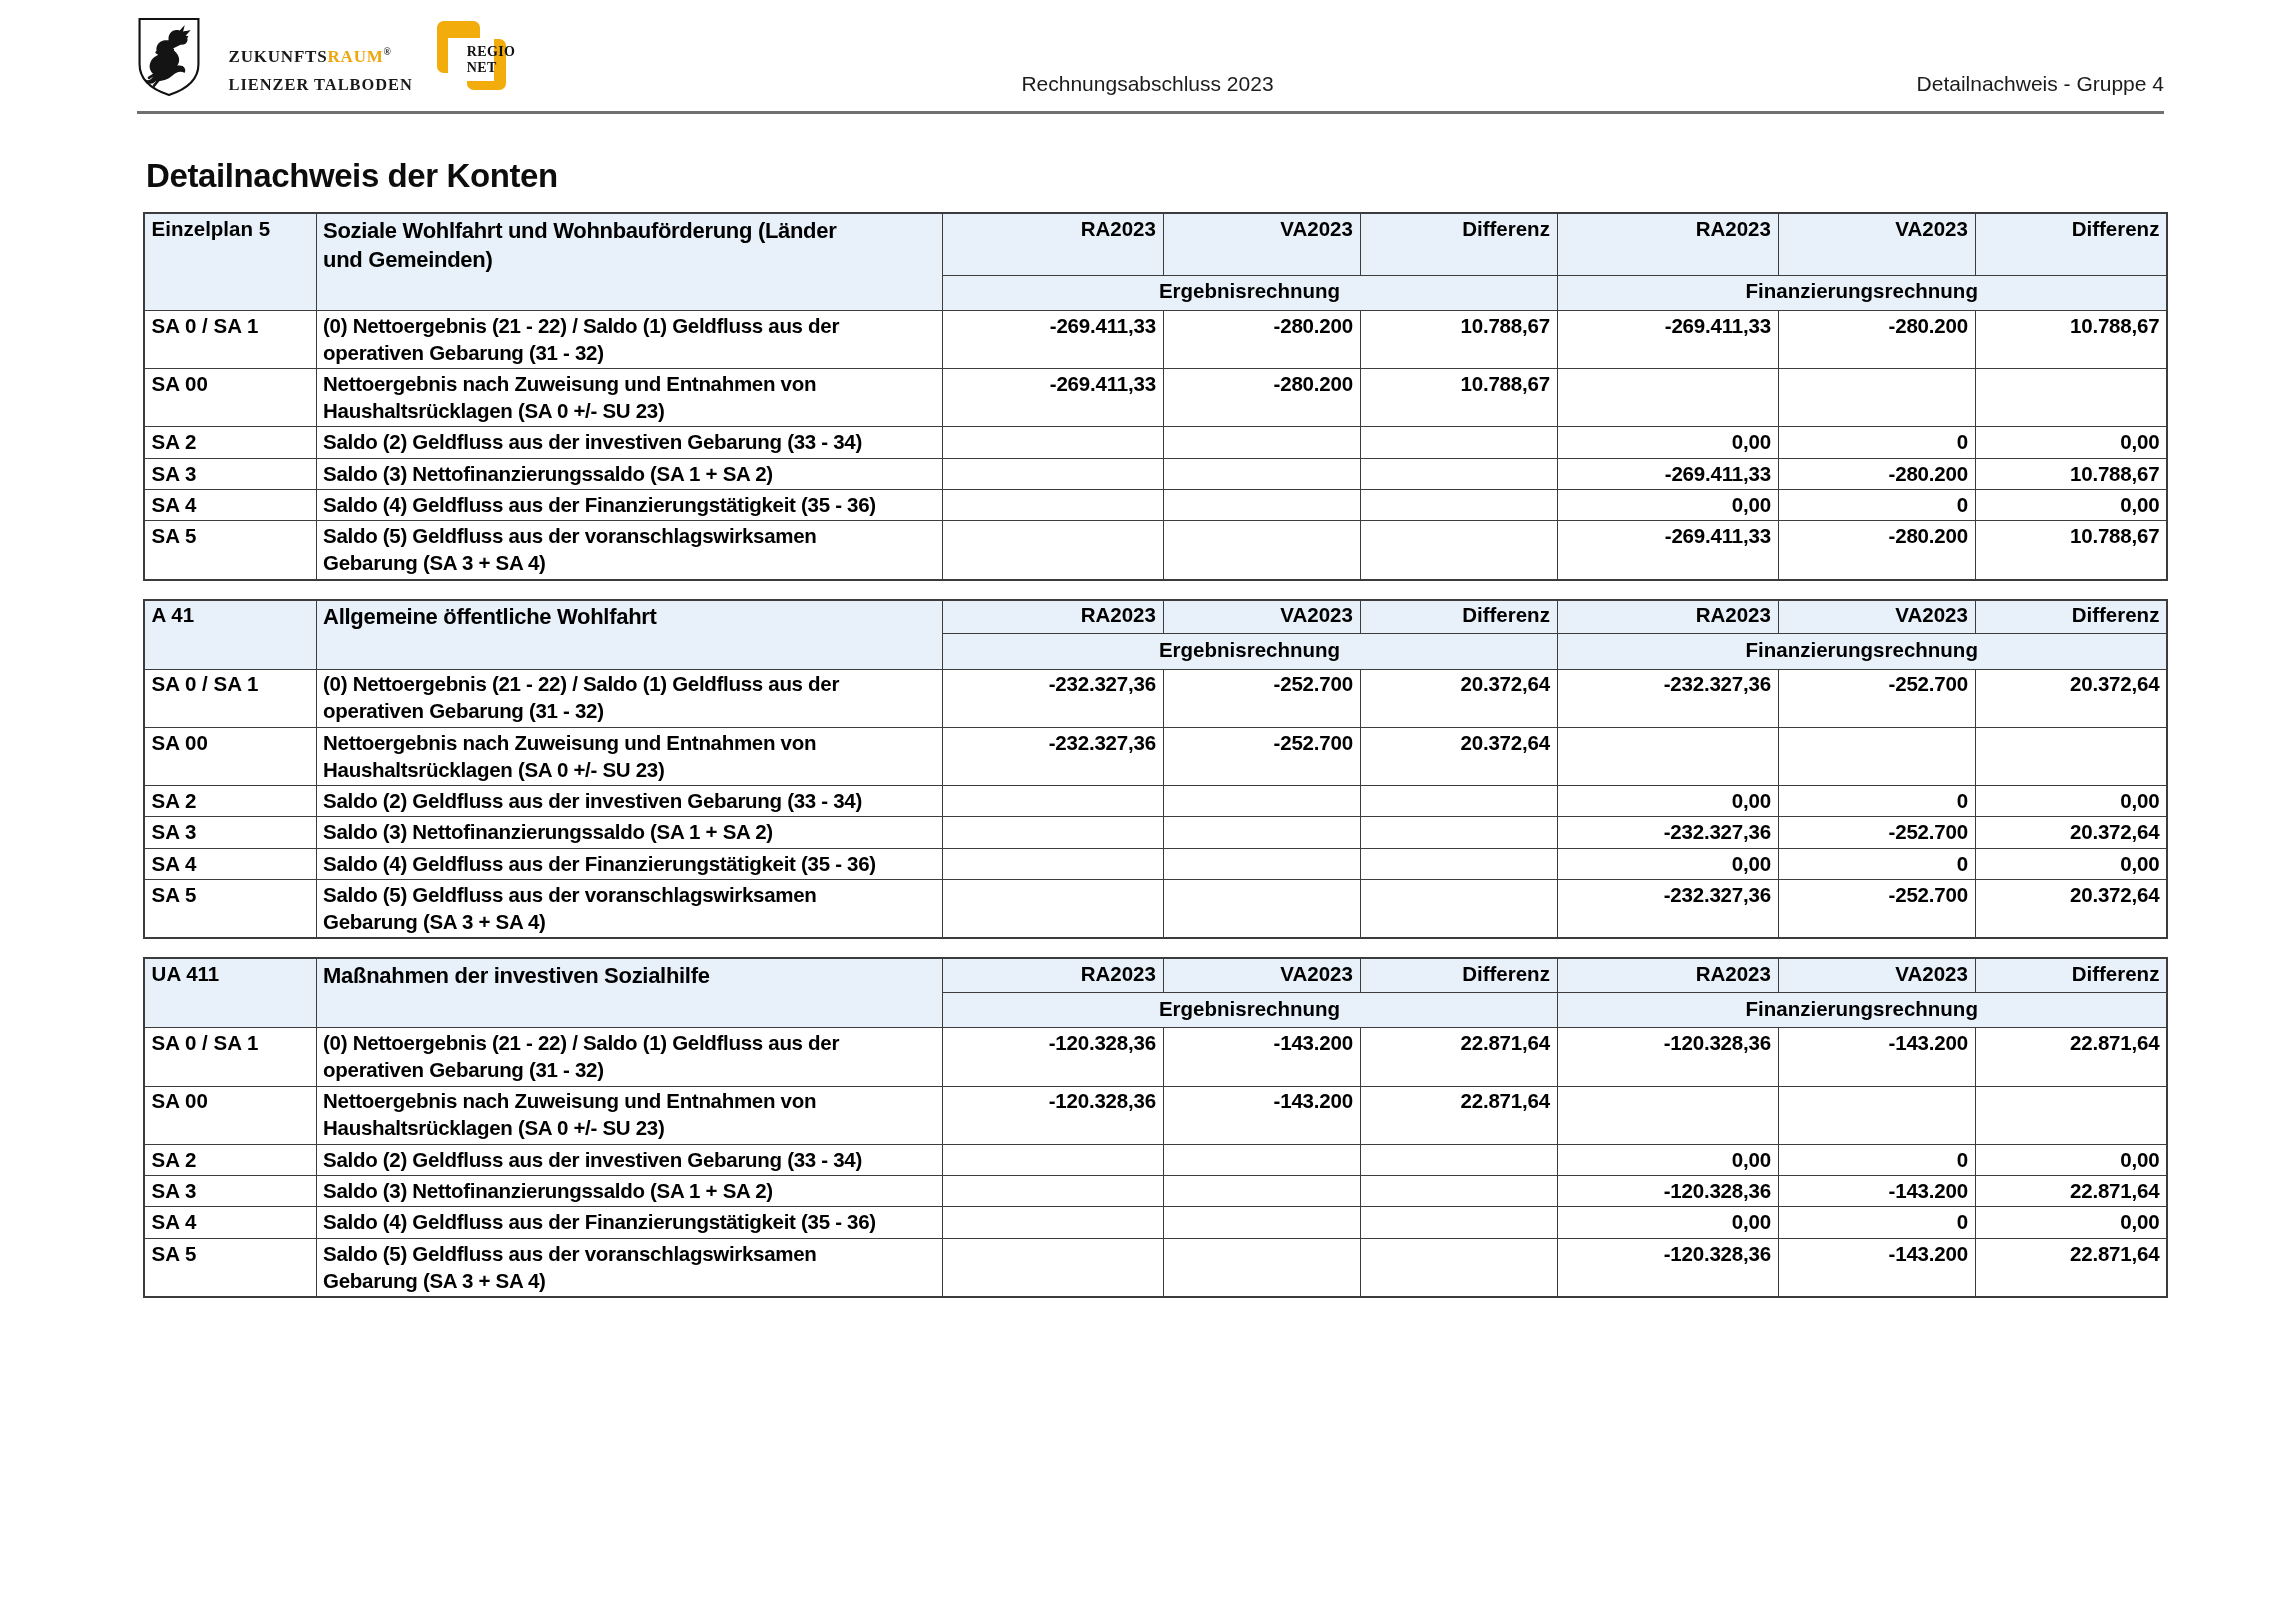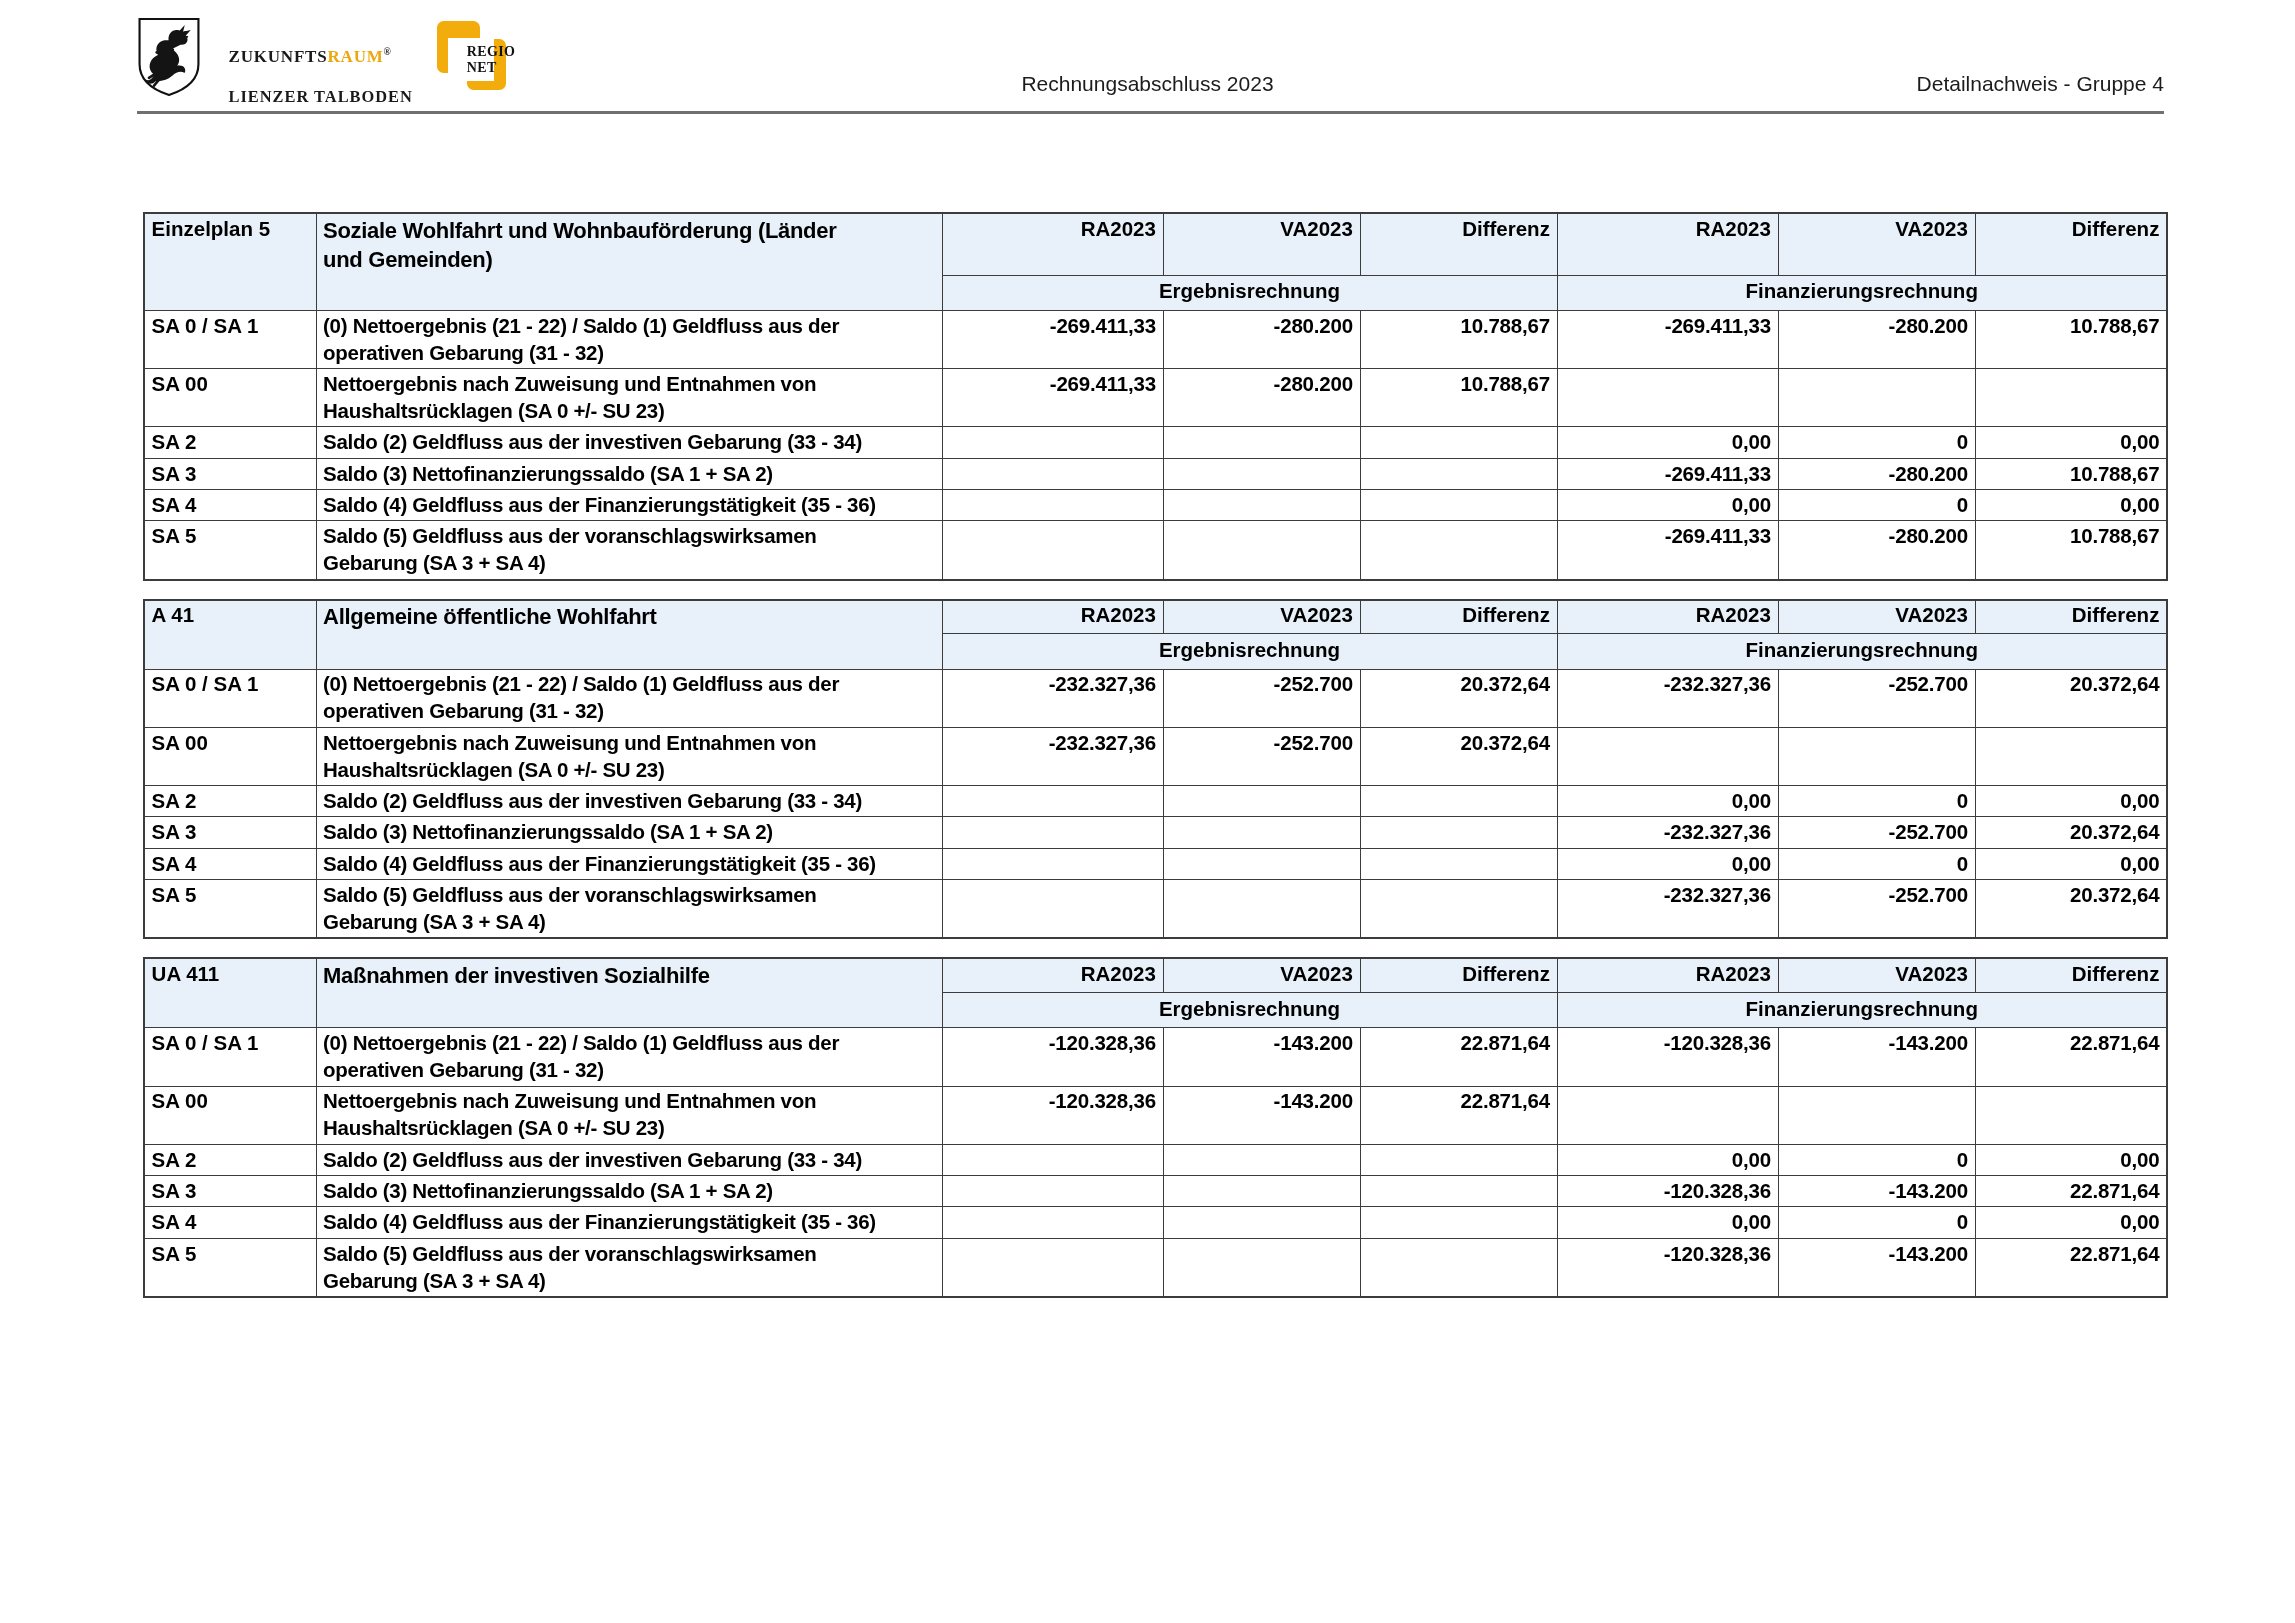--- a/index.html
+++ b/index.html
@@ -13,21 +13,21 @@
     overflow: hidden;
   }
 
   
   .logo-row { position:absolute; left:137px; top:16.4px; display:flex; align-items:flex-start;gap:16px; }
   .shield { width:64px; height:82px; }
   .brand { margin:29.5px 0 0 11.5px; font-family:"Liberation Serif", serif; font-weight:bold; color:#1a1a1a; }
   .brand-l1 { font-size:17px; letter-spacing:0.8px; white-space:nowrap; }
   .brand-l1 .accent { color:#eda70c; }
   .brand-l1 sup { font-size:9.8px; }
-  .brand-l2 { font-size:16.4px; letter-spacing:1px; margin-top:20px; white-space:nowrap; }
+  .brand-l2 { font-size:16.4px; letter-spacing:1px; margin-top:8px; white-space:nowrap; }
   .regio { position:relative; width:69px; height:69px; margin:4.9px 0 0 8.2px; }
   .regio .sq1 { position:absolute; left:0; top:0; width:43px; height:52px; background:#f2ac0c; border-radius:6.6px; }
   .regio .sq2 { position:absolute; left:29.5px; top:18px; width:39px; height:51px; background:#f2ac0c; border-radius:6.6px; }
   .regio .white-box { position:absolute; left:10.7px; top:17px; width:46px; height:43px; background:#ffffff; display:flex; flex-direction:column; justify-content:center; padding-left:19px; box-sizing:border-box; }
   .regio .rtext { font-family:"Liberation Serif", serif; font-weight:bold; font-size:14px; letter-spacing:0.4px; line-height:15.6px; color:#111; }
 
   .hdr-center { position:absolute; top:72px; left:0; width:100%; text-align:center; font-size:21px; color:#1c1c1c; }
   .hdr-right  { position:absolute; top:72px; right:131px; font-size:21px; color:#1c1c1c; }
   .hdr-rule   { position:absolute; top:111px; left:137px; width:2027px; height:2.5px; background:#707070; }
 
@@ -83,20 +83,21 @@
       <div class="white-box">
         <div class="rtext">REGIO</div>
         <div class="rtext">NET</div>
       </div>
     </div>
   </div>
   <div class="hdr-center">Rechnungsabschluss 2023</div>
   <div class="hdr-right">Detailnachweis - Gruppe 4</div>
   <div class="hdr-rule"></div>
 
+  <div class="page-title">Detailnachweis der Konten</div>
 
   <div class="content">
 
     <table class="fin-table t1">
       <colgroup>
           <col class="c-code">
           <col class="c-label">
           <col class="c-n1">
           <col class="c-n2">
           <col class="c-n3">

